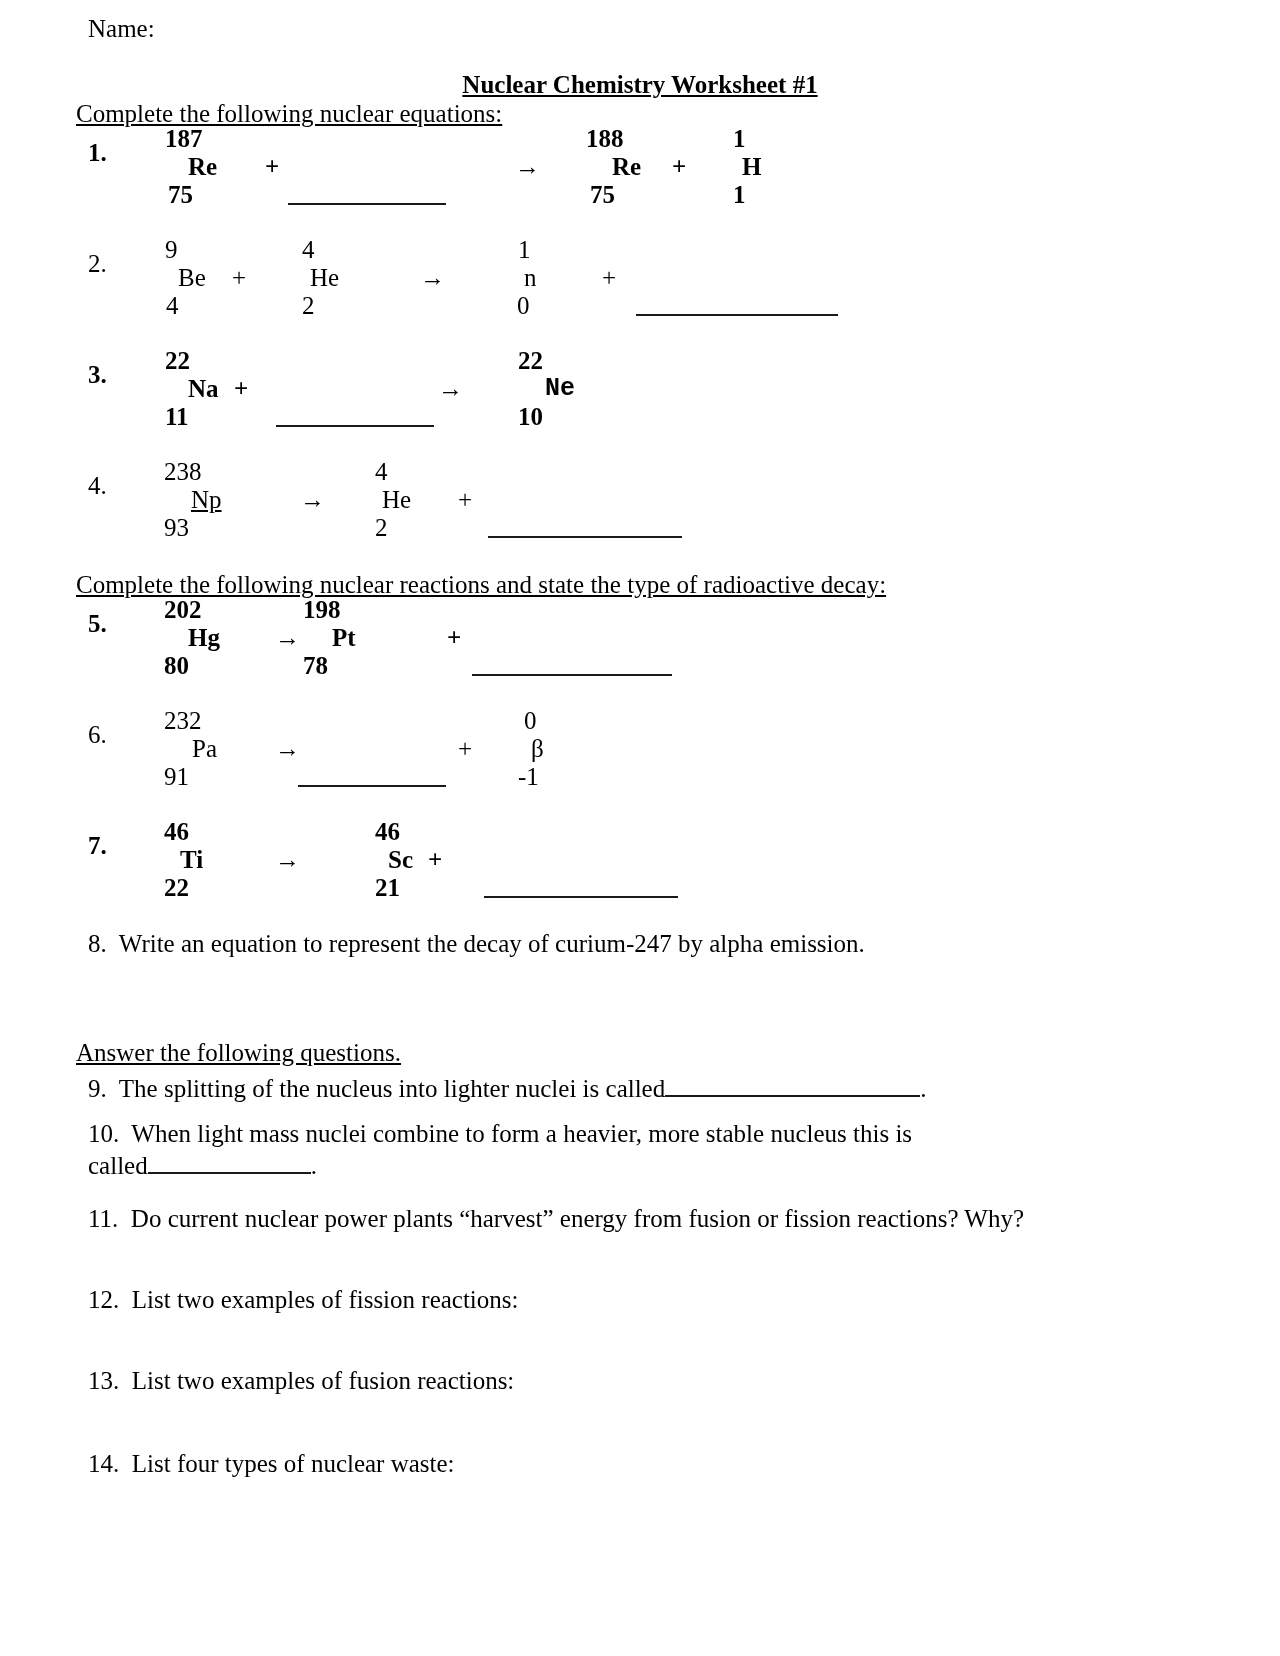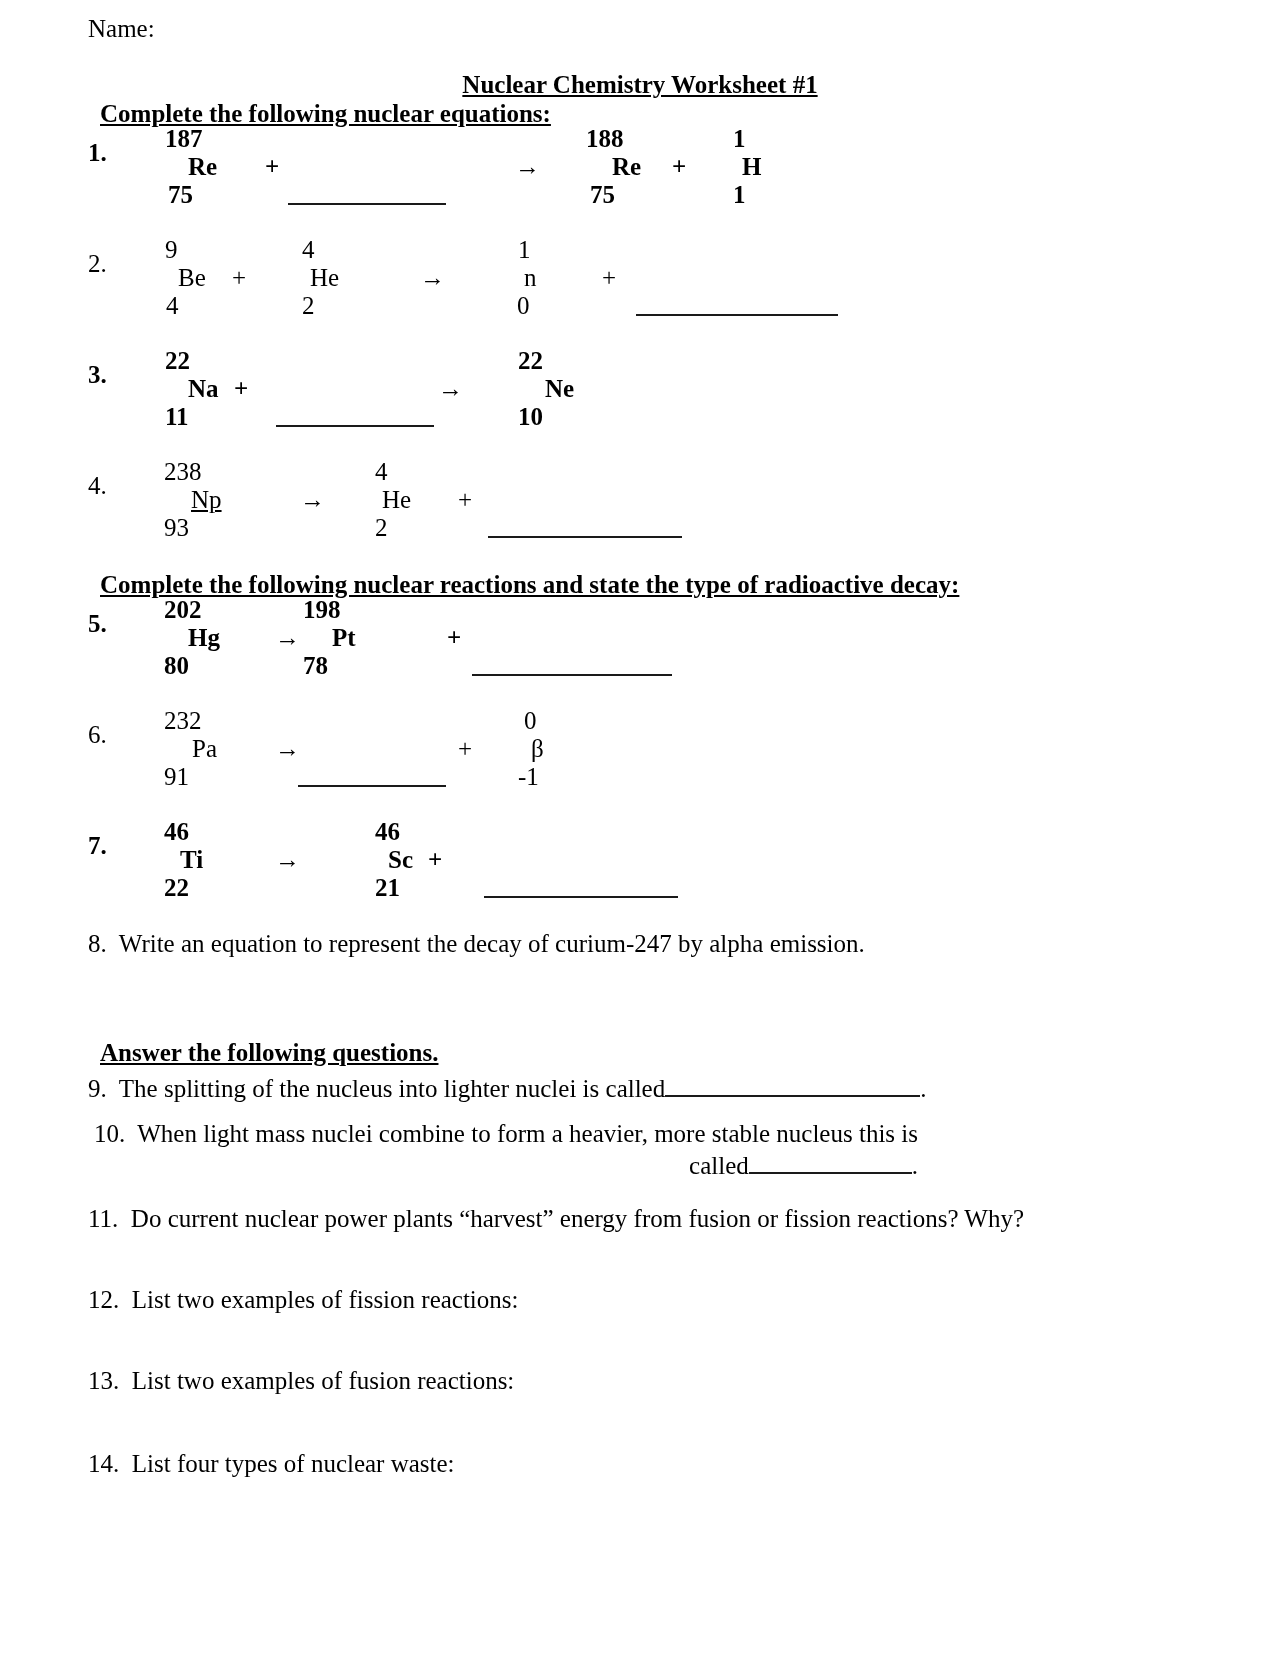--- a/index.html
+++ b/index.html
@@ -38,23 +38,23 @@
     text-align: center;
     font-size: 25px;
     font-weight: bold;
     line-height: 30px;
   }
   .doc-title span {
     text-decoration: underline;
   }
   .section-head {
     position: absolute;
-    left: 100px;
-    font-size: 25px;
-    font-weight: bold;
+    left: 76px;
+    font-size: 25px;
+    font-weight: normal;
     line-height: 30px;
     white-space: nowrap;
   }
   .section-head span {
     text-decoration: underline;
   }
   #sec-equations { top: 99px; }
   #sec-reactions { top: 570px; }
   #sec-questions { top: 1038px; }
 
@@ -87,21 +87,20 @@
     height: 0;
   }
 
   
   .q {
     position: absolute;
     left: 88px;
     font-size: 25px;
     line-height: 32px;
     white-space: nowrap;
-    text-align: right;
   }
   .q.wrap { white-space: normal; width: 830px; }
 
   .inline-blank {
     display: inline-block;
     border-bottom: 2px solid #1a1a1a;
     height: 17px;
     vertical-align: baseline;
   }
 </style>
@@ -156,21 +155,21 @@
 
   <div class="eq bold" style="top:347px;">
     <span class="tok row-mid" style="left:88px; top:14px;">3.</span>
     <span class="tok row-top" style="left:165px;">22</span>
     <span class="tok row-mid" style="left:188px;">Na</span>
     <span class="tok row-bot" style="left:165px;">11</span>
     <span class="tok row-mid" style="left:234px;">+</span>
     <span class="blank" style="left:276px; top:78px; width:158px;"></span>
     <span class="tok row-mid arrow" style="left:438px;">→</span>
     <span class="tok row-top" style="left:518px;">22</span>
-    <span class="tok row-mid" style="left:545px;">Ne</span>
+    <span class="tok row-mid" style="left:545px;font-family:Liberation Mono, monospace;">Ne</span>
     <span class="tok row-bot" style="left:518px;">10</span>
   </div>
 
   <div class="eq" style="top:458px;">
     <span class="tok row-mid" style="left:88px; top:14px;">4.</span>
     <span class="tok row-top" style="left:164px;text-align:center;">238</span>
     <span class="tok row-mid" style="left:191px;text-decoration:underline;">Np</span>
     <span class="tok row-bot" style="left:164px;">93</span>
     <span class="tok row-mid arrow" style="left:300px;">→</span>
     <span class="tok row-top" style="left:375px;">4</span>

